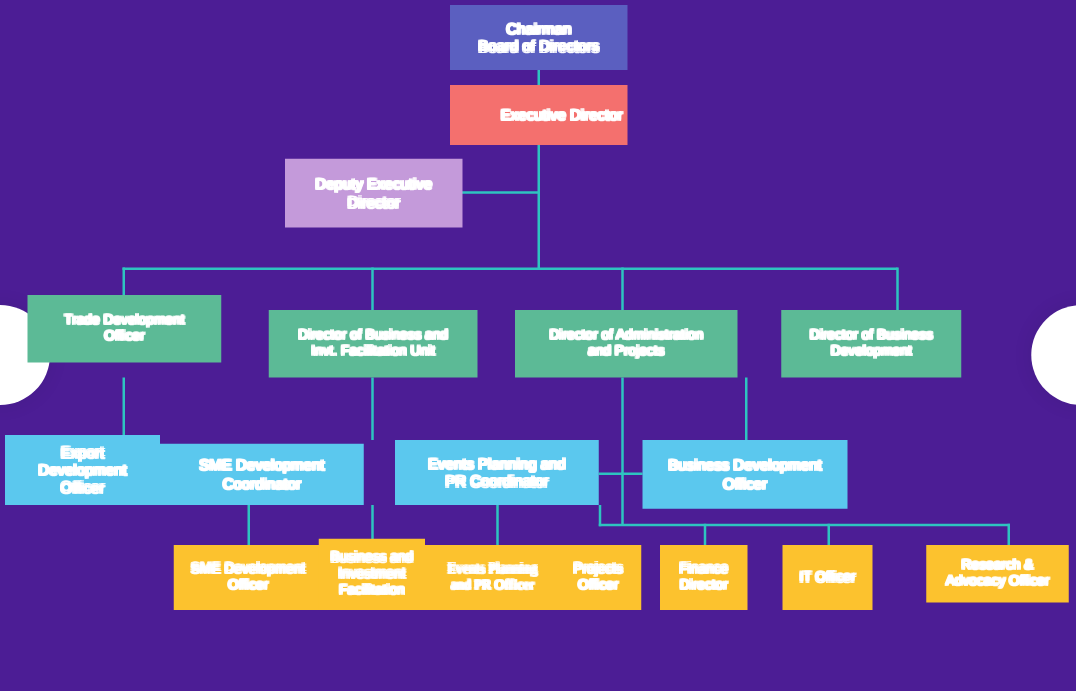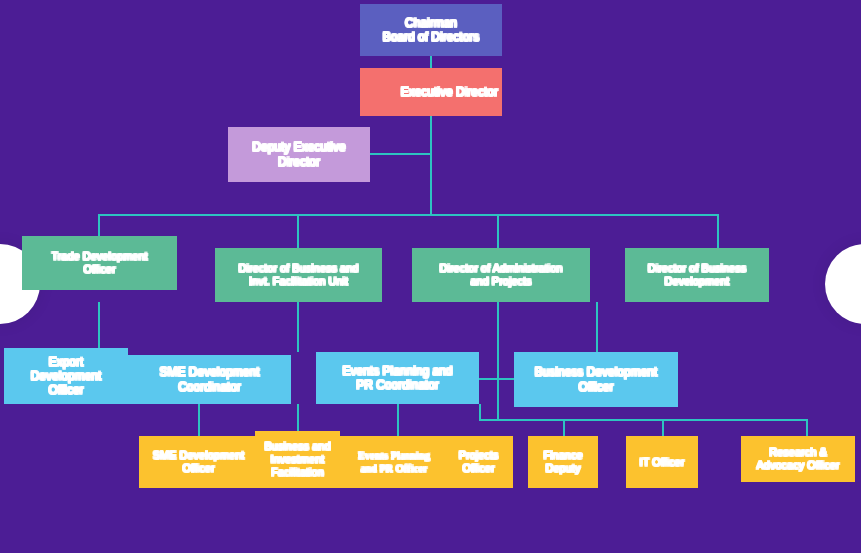--- a/index.html
+++ b/index.html
@@ -185,21 +185,21 @@
 and PR Officer</span>
   </div>
 
   <div class="node lvl-officer" style="left:444px; top:436px; width:69px; height:52px;">
     <span class="label">Projects
 Officer</span>
   </div>
 
   <div class="node lvl-officer" style="left:528px; top:436px; width:70px; height:52px;">
     <span class="label">Finance
-Deputy</span>
+Director</span>
   </div>
 
   <div class="node lvl-officer" style="left:626px; top:436px; width:72px; height:52px;">
     <span class="label">IT Officer</span>
   </div>
 
   <div class="node lvl-officer" style="left:741px; top:436px; width:114px; height:46px;">
     <span class="label">Research &amp;
 Advocacy Officer</span>
   </div>

